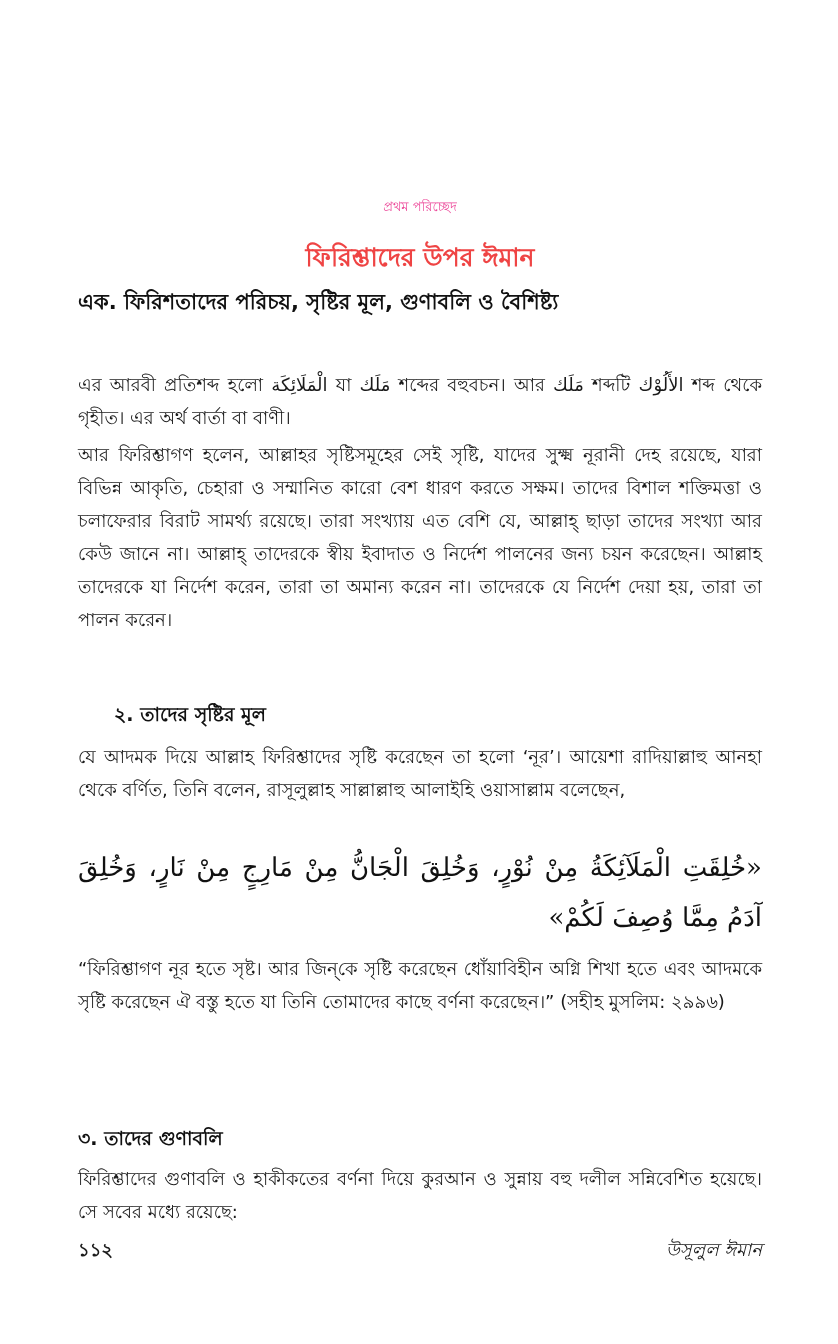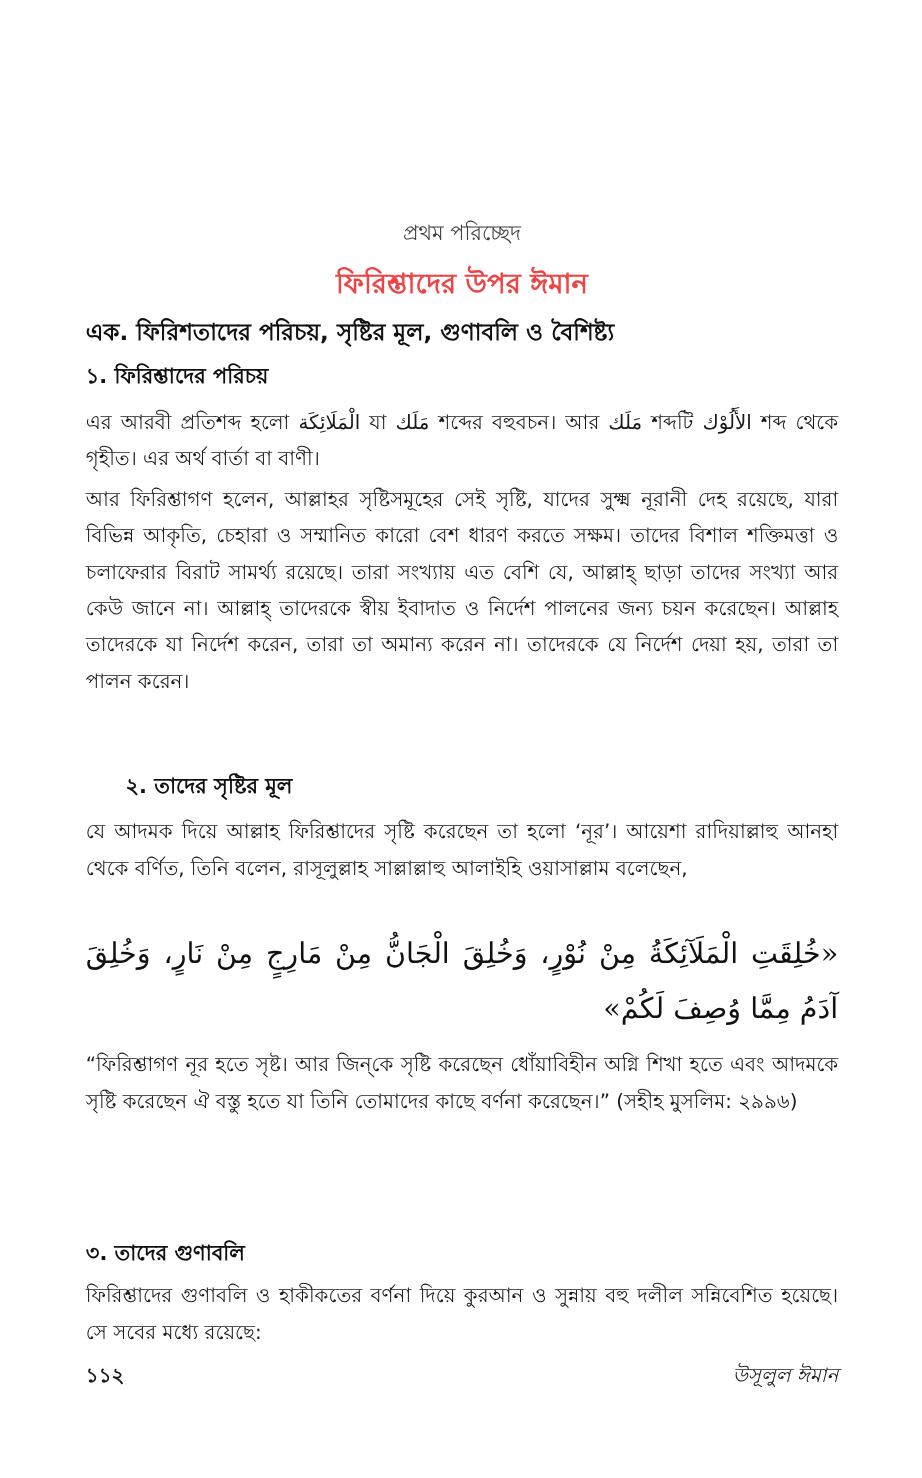--- a/index.html
+++ b/index.html
@@ -1,41 +1,40 @@
 <!DOCTYPE html>
 <html><head>
 <meta charset="utf-8">
 <style>
   html, body { margin: 0; padding: 0; background: #ffffff; }
   body { width: 838px; height: 1344px; position: relative; overflow: hidden;
          font-family: "DejaVu Sans", "Liberation Sans", sans-serif; color: #1a1a1a; }
   .page { position: absolute; left: 78px; top: 0; width: 684px; height: 1344px; }
   .line { position: absolute; left: 0; width: 684px; white-space: nowrap; }
   .center { text-align: center; }
-  .chapter { top: 197px; font-size: 19px; color: #404040; }
+  .chapter { top: 197px; font-size: 13px; color: #ec4899; }
   .title { top: 238px; font-size: 25px; font-weight: bold; color: #ef4444; }
   .section { top: 286px; font-size: 21px; font-weight: bold; color: #111; }
   .sub { font-size: 19px; font-weight: bold; color: #111; }
   .para { position: absolute; left: 0; width: 684px; font-size: 18px; line-height: 33px;
           text-align: justify; text-align-last: left; }
   .arabic { position: absolute; left: 0; width: 684px; font-family: "DejaVu Serif", serif;
             font-size: 26px; line-height: 50px; direction: rtl; text-align: justify; color: #111; }
   .footer { position: absolute; top: 1236px; left: 0; width: 684px; font-size: 18px; }
   .pnum { position: absolute; left: 0; font-weight: bold; }
   .bookname { position: absolute; right: 0; font-style: italic; }
 </style>
 </head>
 <body>
 
 <div class="page">
   <div class="line center chapter">প্রথম পরিচ্ছেদ</div>
   <div class="line center title">ফিরিশ্তাদের উপর ঈমান</div>
   <div class="line section">এক. ফিরিশতাদের পরিচয়, সৃষ্টির মূল, গুণাবলি ও বৈশিষ্ট্য</div>
 
-  <div class="line sub" style="top:327px;">১. ফিরিশ্তাদের পরিচয়</div>
   <div class="para" style="top:368px;">এর আরবী প্রতিশব্দ হলো الْمَلَائِكَة যা مَلَك শব্দের বহুবচন। আর مَلَك শব্দটি الأَلُوْك শব্দ থেকে গৃহীত। এর অর্থ বার্তা বা বাণী।</div>
   <div class="para" style="top:438px;">আর ফিরিশ্তাগণ হলেন, আল্লাহর সৃষ্টিসমূহের সেই সৃষ্টি, যাদের সুক্ষ্ম নূরানী দেহ রয়েছে, যারা বিভিন্ন আকৃতি, চেহারা ও সম্মানিত কারো বেশ ধারণ করতে সক্ষম। তাদের বিশাল শক্তিমত্তা ও চলাফেরার বিরাট সামর্থ্য রয়েছে। তারা সংখ্যায় এত বেশি যে, আল্লাহ্ ছাড়া তাদের সংখ্যা আর কেউ জানে না। আল্লাহ্ তাদেরকে স্বীয় ইবাদাত ও নির্দেশ পালনের জন্য চয়ন করেছেন। আল্লাহ তাদেরকে যা নির্দেশ করেন, তারা তা অমান্য করেন না। তাদেরকে যে নির্দেশ দেয়া হয়, তারা তা পালন করেন।</div>
 
   <div class="line sub" style="top:700px;margin-left:36px;">২. তাদের সৃষ্টির মূল</div>
   <div class="para" style="top:740px;">যে আদমক দিয়ে আল্লাহ ফিরিশ্তাদের সৃষ্টি করেছেন তা হলো ‘নূর’। আয়েশা রাদিয়াল্লাহু আনহা থেকে বর্ণিত, তিনি বলেন, রাসূলুল্লাহ সাল্লাল্লাহু আলাইহি ওয়াসাল্লাম বলেছেন,</div>
   <div class="arabic" style="top:842px;">«خُلِقَتِ الْمَلَآئِكَةُ مِنْ نُوْرٍ، وَخُلِقَ الْجَانُّ مِنْ مَارِجٍ مِنْ نَارٍ، وَخُلِقَ آدَمُ مِمَّا وُصِفَ لَكُمْ»</div>
   <div class="para" style="top:952px;">“ফিরিশ্তাগণ নূর হতে সৃষ্ট। আর জিন্‌কে সৃষ্টি করেছেন ধোঁয়াবিহীন অগ্নি শিখা হতে এবং আদমকে সৃষ্টি করেছেন ঐ বস্তু হতে যা তিনি তোমাদের কাছে বর্ণনা করেছেন।” (সহীহ মুসলিম: ২৯৯৬)</div>
 
   <div class="line sub" style="top:1124px;">৩. তাদের গুণাবলি</div>
   <div class="para" style="top:1162px;">ফিরিশ্তাদের গুণাবলি ও হাকীকতের বর্ণনা দিয়ে কুরআন ও সুন্নায় বহু দলীল সন্নিবেশিত হয়েছে। সে সবের মধ্যে রয়েছে:</div>

